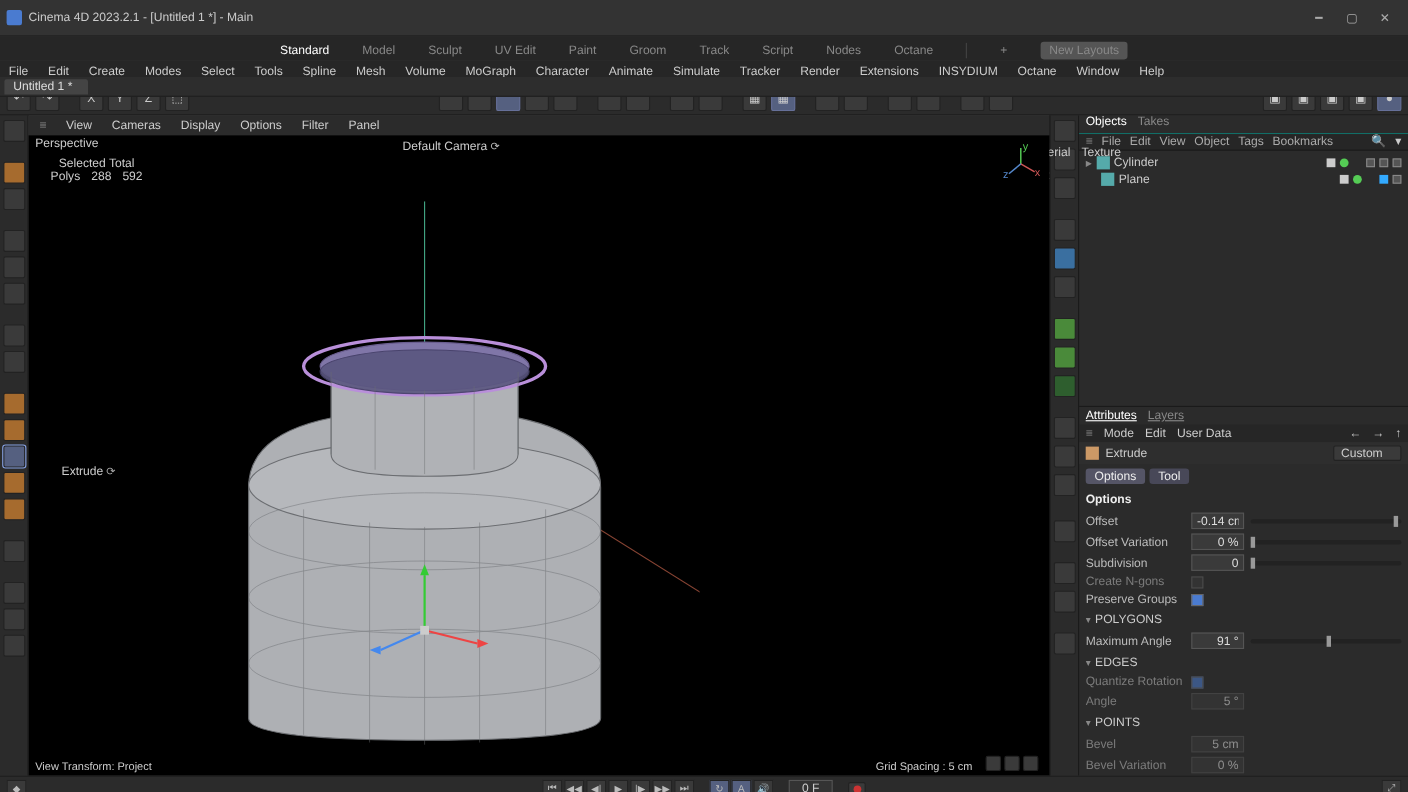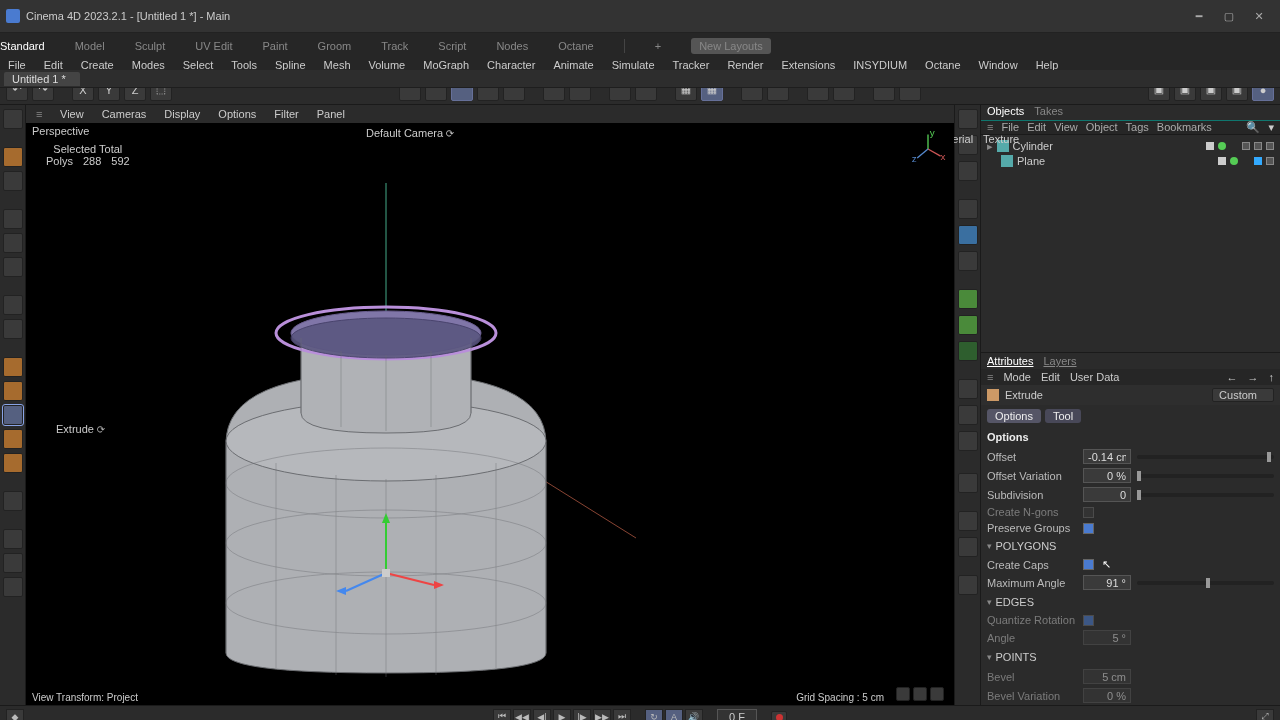--- a/index.html
+++ b/index.html
@@ -5,21 +5,21 @@
 * { margin:0; padding:0; box-sizing:border-box; font-family:Segoe UI,Arial,sans-serif; font-size:11px; color:#ccc; user-select:none; }
 body { background:#333; width:1280px; height:720px; overflow:hidden; position:relative; }
 .titlebar { height:22px; background:#333; display:flex; align-items:center; padding:16px 6px; border-bottom:1px solid #222;}
 .titlebar .icon { width:14px; height:14px; background:#4a7bd0; border-radius:2px; margin-right:6px; flex:0 0 14px; }
 .titlebar-title { flex:1; color:#ccc; }
 .winbtn { width:30px; text-align:center; color:#aaa; }
 .tabstrip { height:18px; background:#2d2d2d; display:flex; align-items:center; padding:0 4px; border-bottom:1px solid #1e1e1e;}
 .file-tab { background:#444; padding:1px 14px 1px 8px; border-radius:2px 2px 0 0; color:#ddd;}
 .app-menubar { height:20px; background:#262626; display:flex; align-items:center; gap:10px; padding:0 4px;}
 .app-mb-item { color:#ccc; padding:2px 4px; }
-.mode-tabs { position:absolute; top:18px; left:0; right:0; height:22px; display:flex; align-items:center; justify-content:flex-start; gap:30px; background:transparent;}
+.mode-tabs { position:absolute; top:18px; left:0; right:0; height:22px; display:flex; align-items:center; justify-content:center; gap:30px; background:transparent;}
 .mode-tab { color:#888; }
 .mode-tab.active { color:#fff; }
 .mode-tab.new{ background:#555; padding:2px 8px; border-radius:3px;}
 .divider { width:1px; height:14px; background:#444;}
 
 .toolbar { height:30px; background:#2b2b2b; display:flex; align-items:center; gap:4px; padding:0 6px; border-bottom:1px solid #1a1a1a;}
 .tb-btn { width:22px; height:22px; background:#3a3a3a; border:1px solid #222; border-radius:2px; display:flex; align-items:center;justify-content:center;}
 .tb-btn.active { background:#556080; border-color:#667099;}
 .tb-sep { width:10px; }
 .tb-spacer { flex:1; }
@@ -446,25 +446,20 @@
       </div>
       <div class="prop-row">
         <div class="prop-label">Preserve Groups</div>
         <div class="prop-check on"></div>
       </div>
 
       <div class="collapse">
           <span>POLYGONS</span>
         </div>
       <div class="prop-row">
-        <div class="prop-label">Create Caps</div>
-        <div class="prop-check on"></div>
-        <span style="margin-left:2px;color:#fff;">↖</span>
-      </div>
-      <div class="prop-row">
         <div class="prop-label">Maximum Angle</div>
         <input class="prop-input" value="91 °" style="">
         <div class="prop-slider">
             <div class="thumb" style="left:50%"></div>
           </div>
       </div>
 
       <div class="collapse">
           <span>EDGES</span>
         </div>

